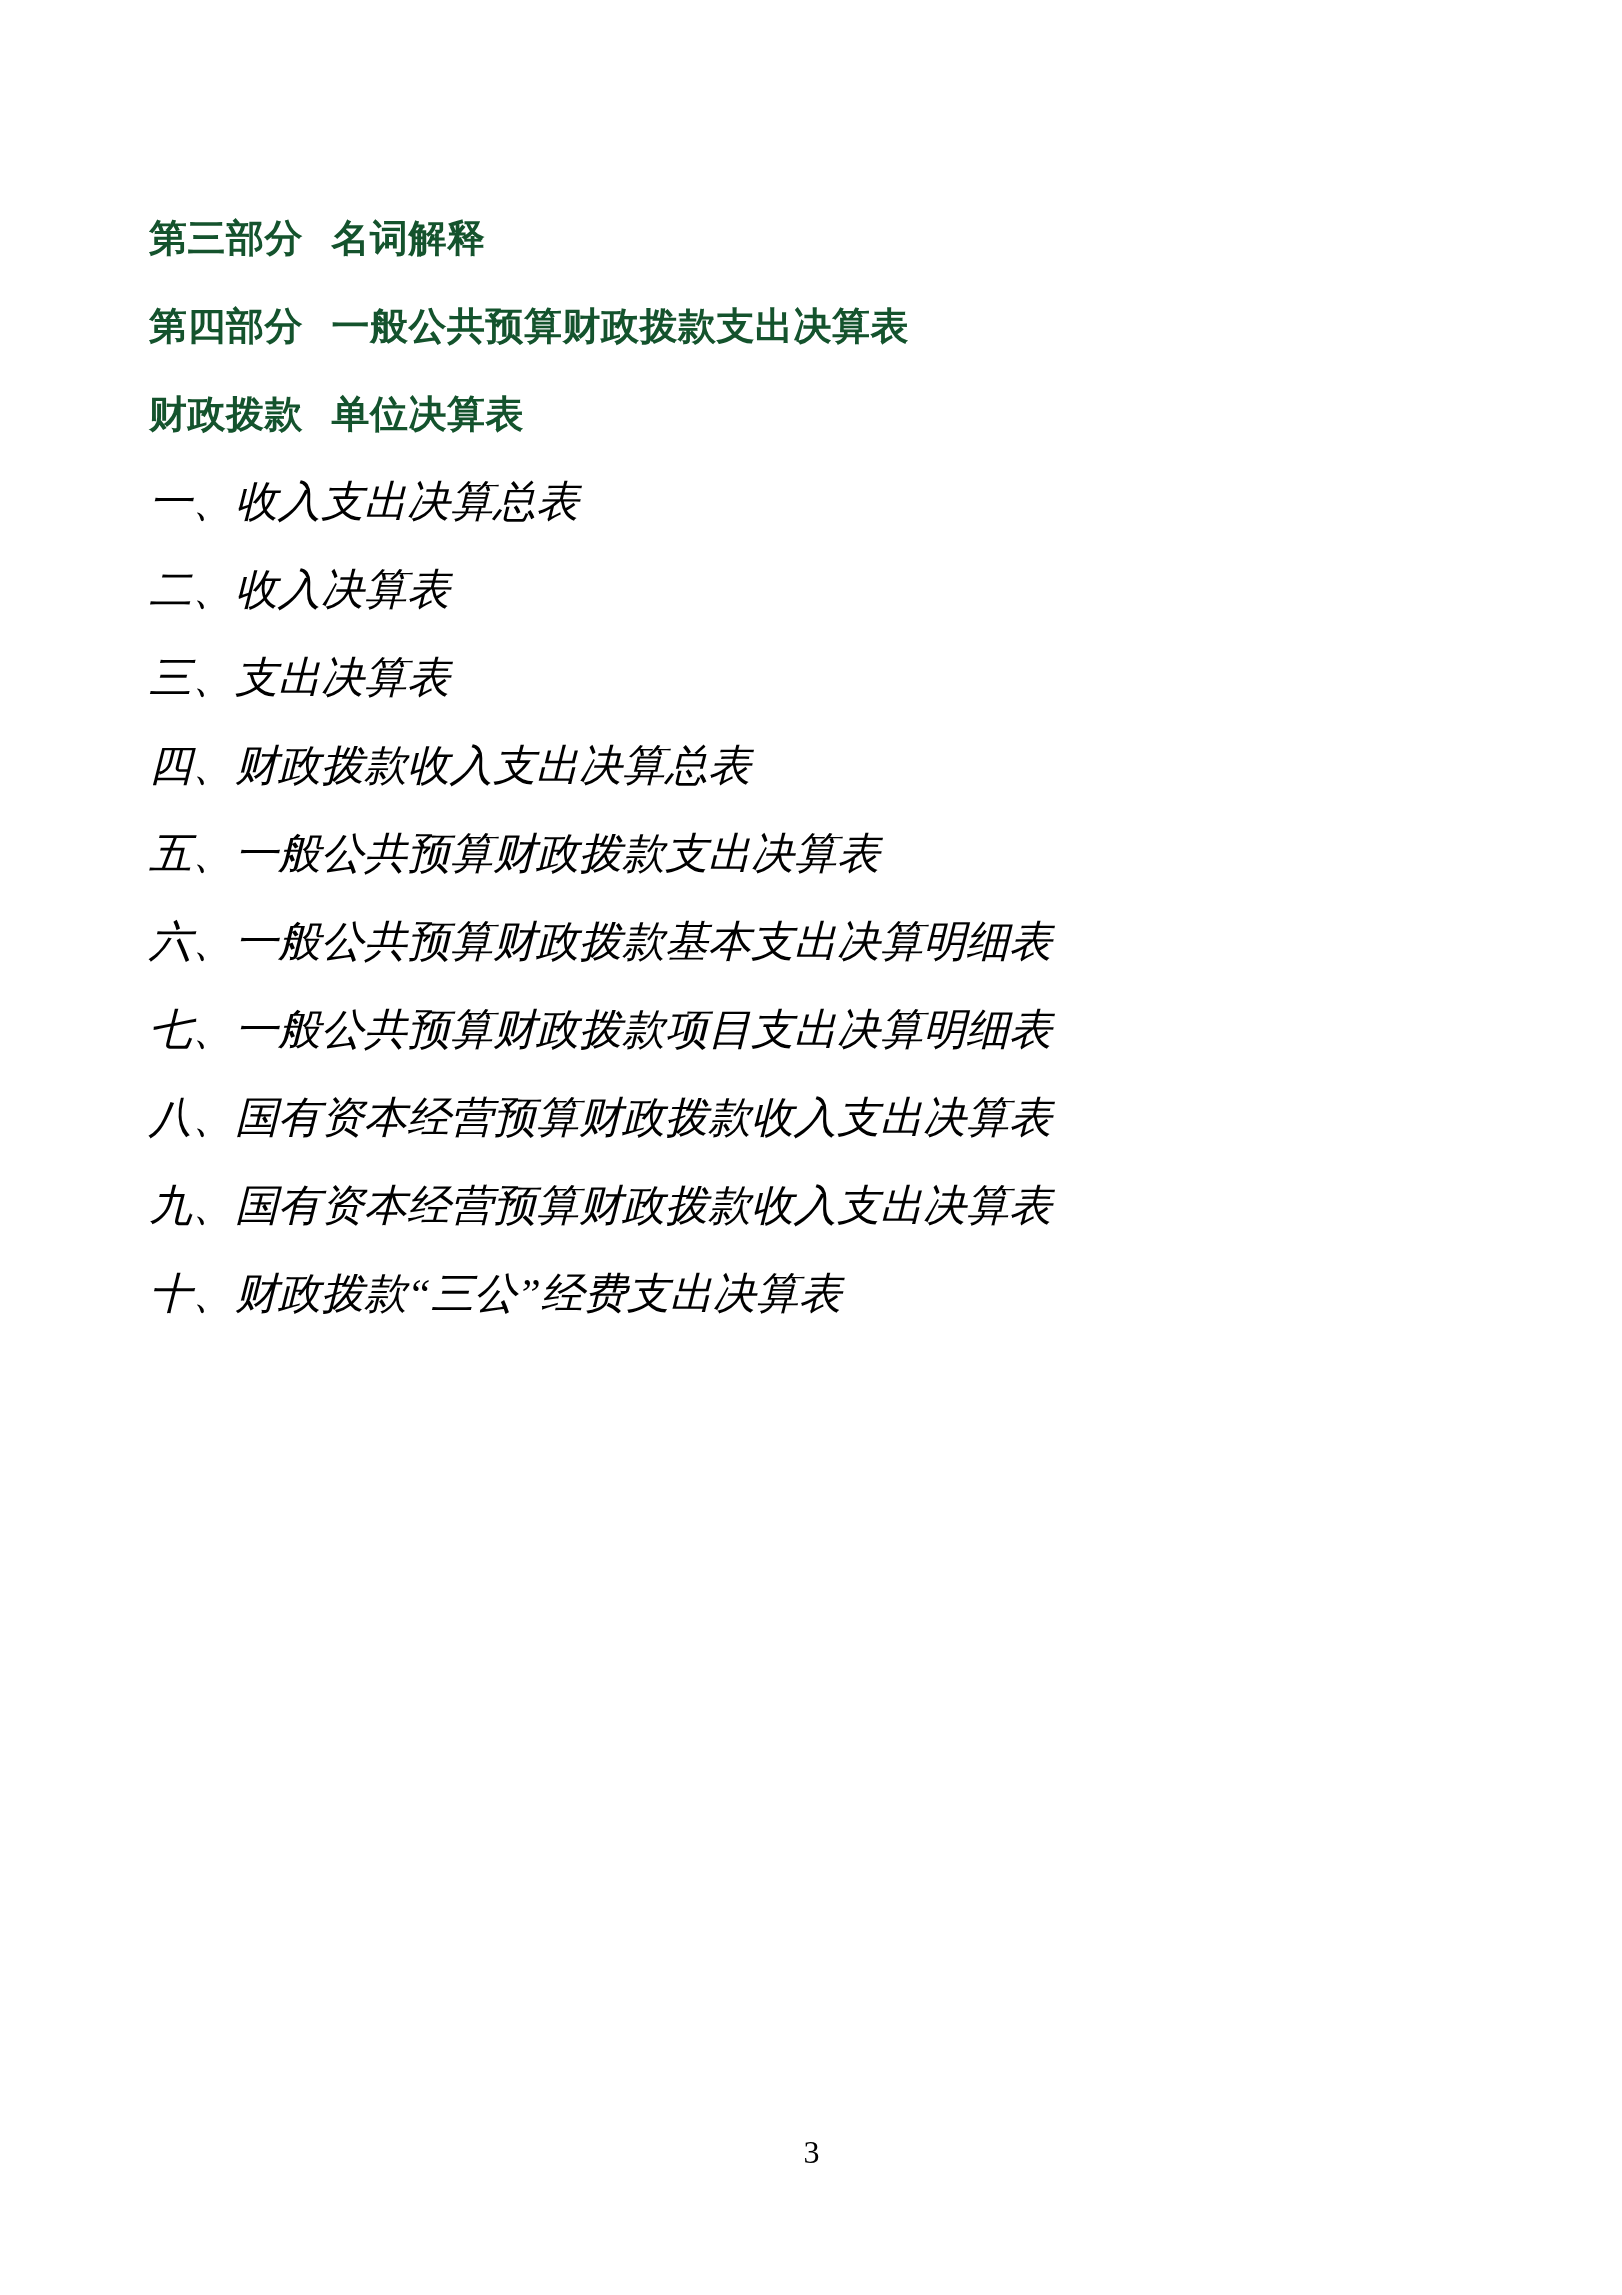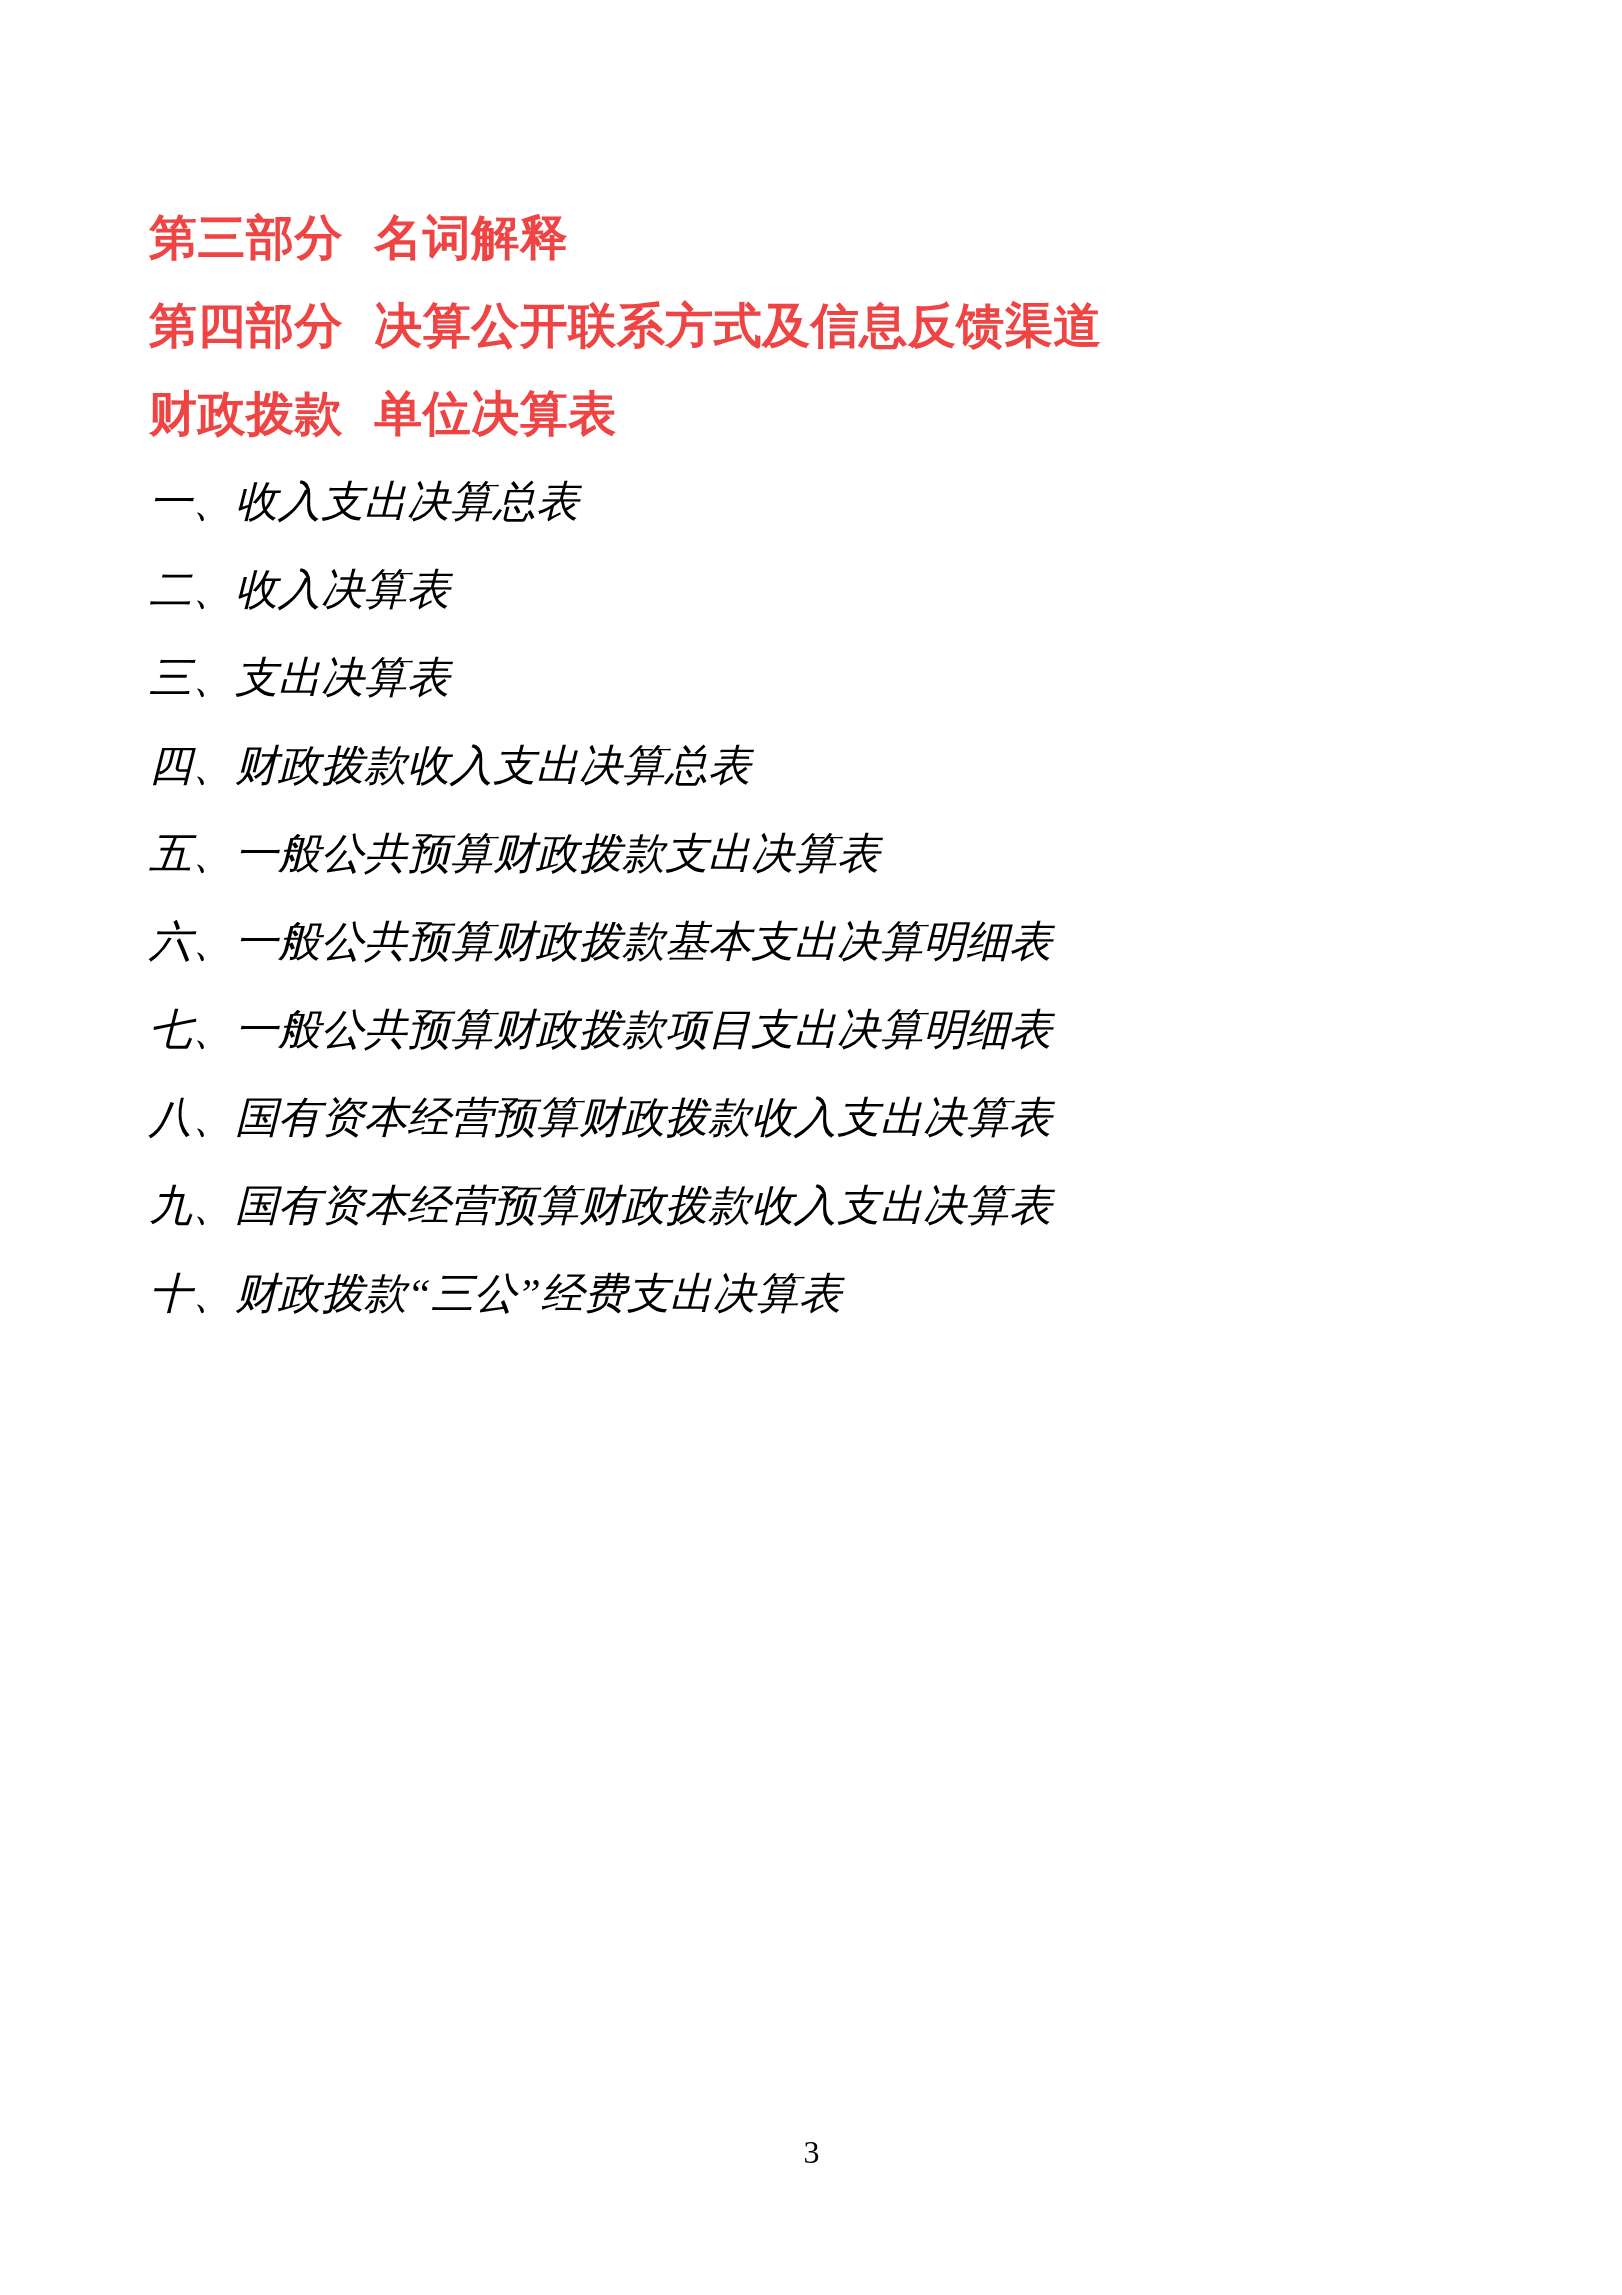--- a/index.html
+++ b/index.html
@@ -16,26 +16,26 @@
     overflow: hidden;
   }
   .content {
     position: absolute;
     left: 149px;
     top: 194px;
   }
   .toc-heading {
     font-family: "Liberation Sans", sans-serif;
     font-weight: bold;
-    font-size: 48px;
+    font-size: 38px;
     line-height: 88px;
     letter-spacing: 0.5px;
     word-spacing: 17.4px;
     white-space: nowrap;
-    color: #ef4444;
+    color: #14532d;
   }
   .toc-item {
     font-family: "Liberation Serif", serif;
     font-weight: normal;
     font-size: 43px;
     line-height: 88px;
     letter-spacing: 0;
     white-space: nowrap;
     color: #000000;
     font-style: italic;
@@ -51,21 +51,21 @@
     line-height: 1.15;
     color: #000000;
   }
 </style>
 </head>
 <body>
 
 <div class="page">
   <div class="content">
     <div class="toc-heading">第三部分 名词解释</div>
-    <div class="toc-heading">第四部分 决算公开联系方式及信息反馈渠道</div>
+    <div class="toc-heading">第四部分 一般公共预算财政拨款支出决算表</div>
     <div class="toc-heading">财政拨款 单位决算表</div>
     <div class="toc-item">一、收入支出决算总表</div>
     <div class="toc-item">二、收入决算表</div>
     <div class="toc-item">三、支出决算表</div>
     <div class="toc-item">四、财政拨款收入支出决算总表</div>
     <div class="toc-item">五、一般公共预算财政拨款支出决算表</div>
     <div class="toc-item">六、一般公共预算财政拨款基本支出决算明细表</div>
     <div class="toc-item">七、一般公共预算财政拨款项目支出决算明细表</div>
     <div class="toc-item">八、国有资本经营预算财政拨款收入支出决算表</div>
     <div class="toc-item">九、国有资本经营预算财政拨款收入支出决算表</div>

